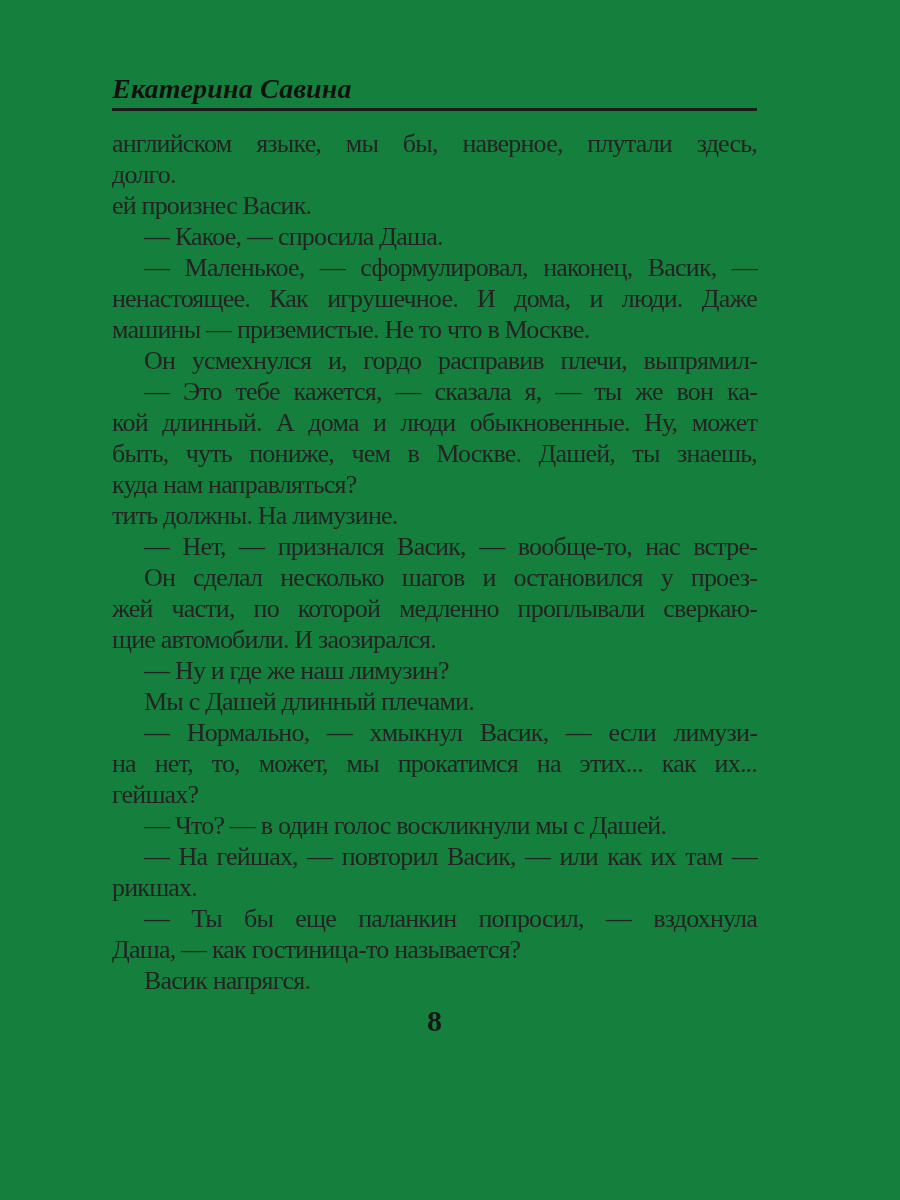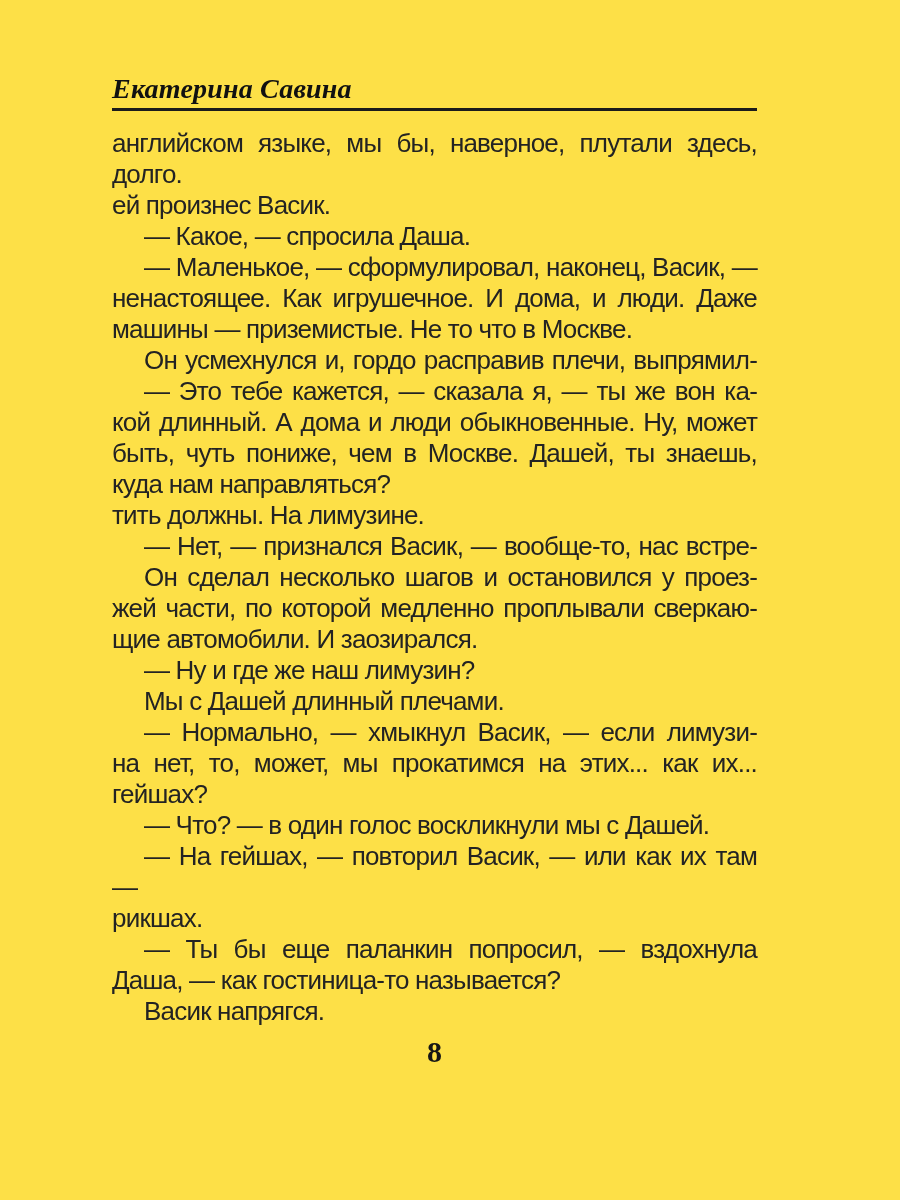--- a/index.html
+++ b/index.html
@@ -5,21 +5,21 @@
   html, body { margin: 0; padding: 0; }
   body {
     width: 900px; height: 1200px;
     background: #ffffff;
     font-family: "Liberation Sans", "DejaVu Sans", sans-serif;
     overflow: hidden;
   }
   .page {
     position: relative;
     width: 900px; height: 1200px;
-    background: #fde047;
+    background: #15803d;
   }
   .column {
     position: absolute;
     left: 112px; top: 74px;
     width: 645px;
   }
   .running-head {
     margin: 0;
     font-family: "Liberation Serif", "DejaVu Serif", serif;
     font-style: italic;
@@ -35,21 +35,21 @@
     margin-top: 4px;
     border: none;
   }
   .body-text {
     margin-top: 17px;
     font-size: 26px;
     line-height: 31px;
     letter-spacing: -0.8px;
     color: #232323;
   }
-  .line { white-space: normal; }
+  .line { white-space: normal; font-family: Liberation Serif, serif; }
   .line.ind { text-indent: 32px; }
   .line.jst { text-align: justify; text-align-last: justify; }
   .page-number {
     margin-top: 8px;
     text-align: center;
     font-family: "Liberation Serif", "DejaVu Serif", serif;
     font-weight: bold;
     font-size: 30px;
     line-height: 34px;
     color: #161616;

